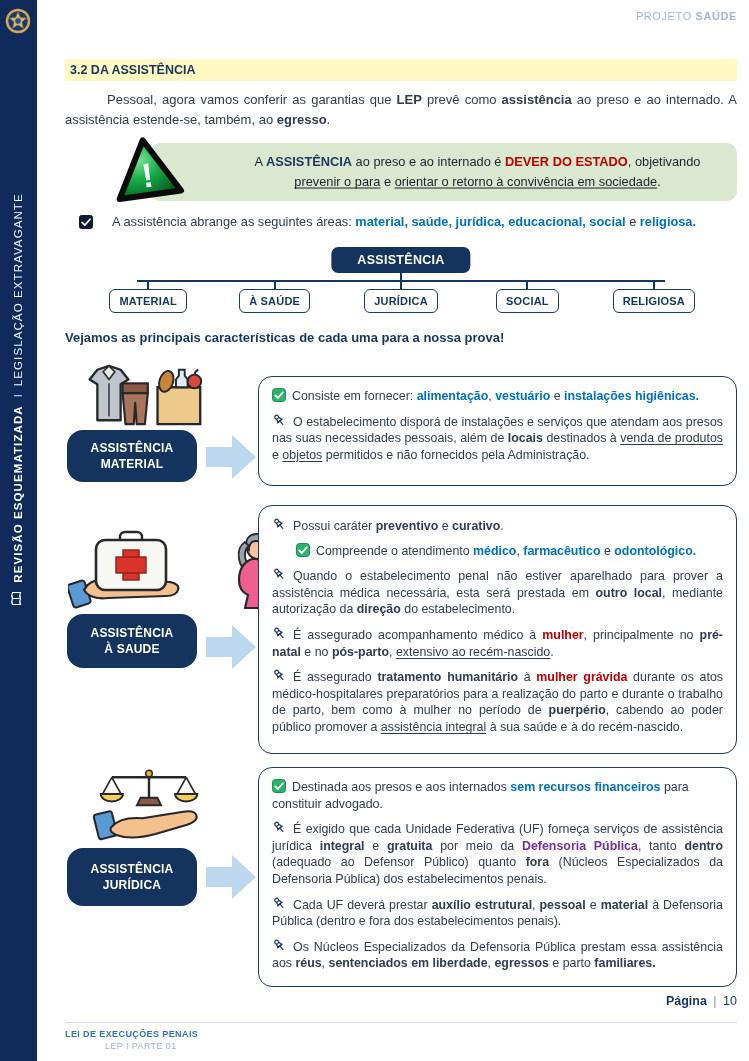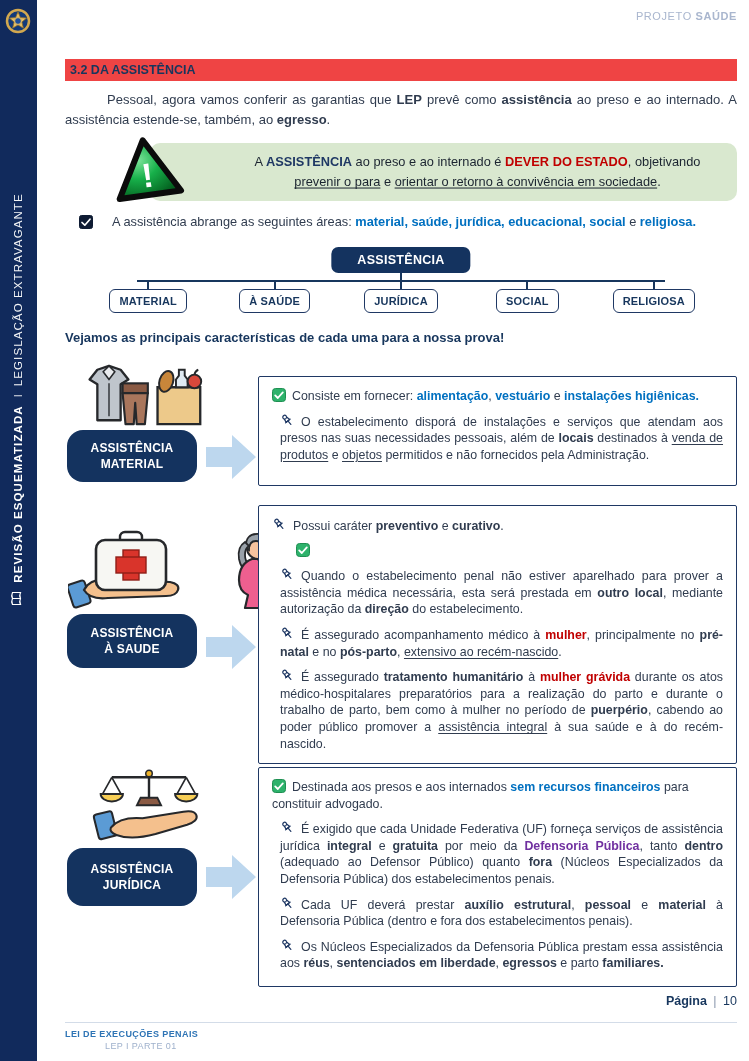--- a/index.html
+++ b/index.html
@@ -12,21 +12,21 @@
   .vert{position:absolute;top:712px;left:5px;width:625px;height:26px;
         transform:rotate(-90deg);transform-origin:0 0;
         display:flex;align-items:center;justify-content:center;gap:8px;color:#fff;white-space:nowrap;}
   .vt-bold{font-weight:bold;font-size:11.5px;letter-spacing:1.1px;}
   .vt-div{opacity:.8;font-size:11px;}
   .vt-reg{font-size:11.5px;letter-spacing:1.1px;opacity:.95;}
 
   
   .brand{position:absolute;right:12px;top:10px;font-size:11px;color:#A9B6CE;letter-spacing:.6px;}
   .brand .bold{font-weight:bold;}
-  .h-bar{position:absolute;left:65px;top:59px;width:672px;height:22px;background:#ef4444;
+  .h-bar{position:absolute;left:65px;top:59px;width:672px;height:22px;background:#fef9c3;
          color:#17365D;font-weight:bold;font-size:12.5px;line-height:22px;padding-left:5px;box-sizing:border-box;}
 
   .intro{position:absolute;left:65px;top:90px;width:672px;margin:0;font-size:13px;line-height:1.55;
          text-align:justify;text-indent:42px;}
 
   
   .callout{position:absolute;left:150px;top:143px;width:587px;height:58px;background:#D9E8CF;border-radius:10px;}
   .callout-text{position:absolute;left:84px;right:16px;top:50%;transform:translateY(-50%);
                 text-align:center;font-size:12.8px;line-height:1.6;color:#1B2430;}
   .warn-ic{position:absolute;left:-40px;top:-8px;display:inline-block;transform:rotate(-8deg);}
@@ -59,29 +59,29 @@
            text-align:center;border-radius:16px;white-space:pre-line;display:flex;align-items:center;
            justify-content:center;line-height:1.35;box-sizing:border-box;letter-spacing:.2px;}
   .r1 .f-label{top:430px;height:52px;}
   .r2 .f-label{top:614px;height:54px;}
   .r3 .f-label{top:848px;height:58px;}
   .f-arrow{position:absolute;left:206px;width:50px;height:50px;background:#BDD7EE;
            clip-path:polygon(0 30%,52% 30%,52% 6%,100% 50%,52% 94%,52% 70%,0 70%);}
   .r1 .f-arrow{top:432px;}
   .r2 .f-arrow{top:622px;}
   .r3 .f-arrow{top:852px;}
-  .f-box{position:absolute;left:258px;width:479px;border:1.6px solid #1F3864;border-radius:2px;background:#fff;
+  .f-box{position:absolute;left:258px;width:479px;border:1.6px solid #1F3864;border-radius:14px;background:#fff;
          padding:11px 13px;box-sizing:border-box;}
   .r1 .f-box{top:376px;min-height:110px;}
   .r2 .f-box{top:505px;min-height:249px;}
   .r3 .f-box{top:767px;min-height:220px;}
 
   .item{font-size:12.4px;line-height:1.34;margin-bottom:8px;}
   .item:last-child{margin-bottom:0;}
-  .item.justify{text-align:justify;margin-left:8px;}
+  .item.justify{text-align:justify;}
   .item.indent{padding-left:24px;}
   .marker{display:inline-block;margin-right:6px;vertical-align:-2px;line-height:0;}
 
   .seg-b{font-weight:bold;}
   .seg-u{text-decoration:underline;text-underline-offset:2px;}
   .c-blue{color:#0070C0;}
   .c-red{color:#C00000;}
   .c-purple{color:#7030A0;}
   .c-navy{color:#1F3864;}
 
@@ -246,21 +246,21 @@
               <g transform="rotate(-40 7.5 7.5)" fill="none" stroke="#1F3864" stroke-width="1.2" stroke-linecap="round" stroke-linejoin="round">
                 <circle cx="7.5" cy="3.1" r="1.9"></circle>
                 <path d="M5.9 4.7 L5.3 8.1 h4.4 L9.1 4.7"></path>
                 <path d="M4.5 8.1 h6"></path>
                 <path d="M7.5 8.1 v4.6"></path>
               </g>
             </svg></span><span class="rich"><span>Possui caráter </span><span class="seg-b">preventivo</span><span> e </span><span class="seg-b">curativo</span><span>.</span></span></div>
         <div class="item indent"><span class="marker"><svg width="14" height="14" viewBox="0 0 14 14">
               <rect x="0.5" y="0.5" width="13" height="13" rx="3" fill="#2DB26B" stroke="#1F8F52"></rect>
               <path d="M3.2 7.4 L5.8 10 L10.8 4.4" stroke="#fff" stroke-width="1.8" fill="none" stroke-linecap="round" stroke-linejoin="round"></path>
-            </svg></span></div>
+            </svg></span><span class="rich"><span>Compreende o atendimento </span><span class="seg-b c-blue">médico</span><span>, </span><span class="seg-b c-blue">farmacêutico</span><span> e </span><span class="seg-b c-blue">odontológico</span><span class="seg-b c-blue">.</span></span></div>
         <div class="item justify"><span class="marker"><svg width="15" height="15" viewBox="0 0 15 15">
               <g transform="rotate(-40 7.5 7.5)" fill="none" stroke="#1F3864" stroke-width="1.2" stroke-linecap="round" stroke-linejoin="round">
                 <circle cx="7.5" cy="3.1" r="1.9"></circle>
                 <path d="M5.9 4.7 L5.3 8.1 h4.4 L9.1 4.7"></path>
                 <path d="M4.5 8.1 h6"></path>
                 <path d="M7.5 8.1 v4.6"></path>
               </g>
             </svg></span><span class="rich"><span>Quando o estabelecimento penal não estiver aparelhado para prover a assistência médica necessária, esta será prestada em </span><span class="seg-b">outro local</span><span>, mediante autorização da </span><span class="seg-b">direção</span><span> do estabelecimento.</span></span></div>
         <div class="item justify"><span class="marker"><svg width="15" height="15" viewBox="0 0 15 15">
               <g transform="rotate(-40 7.5 7.5)" fill="none" stroke="#1F3864" stroke-width="1.2" stroke-linecap="round" stroke-linejoin="round">

